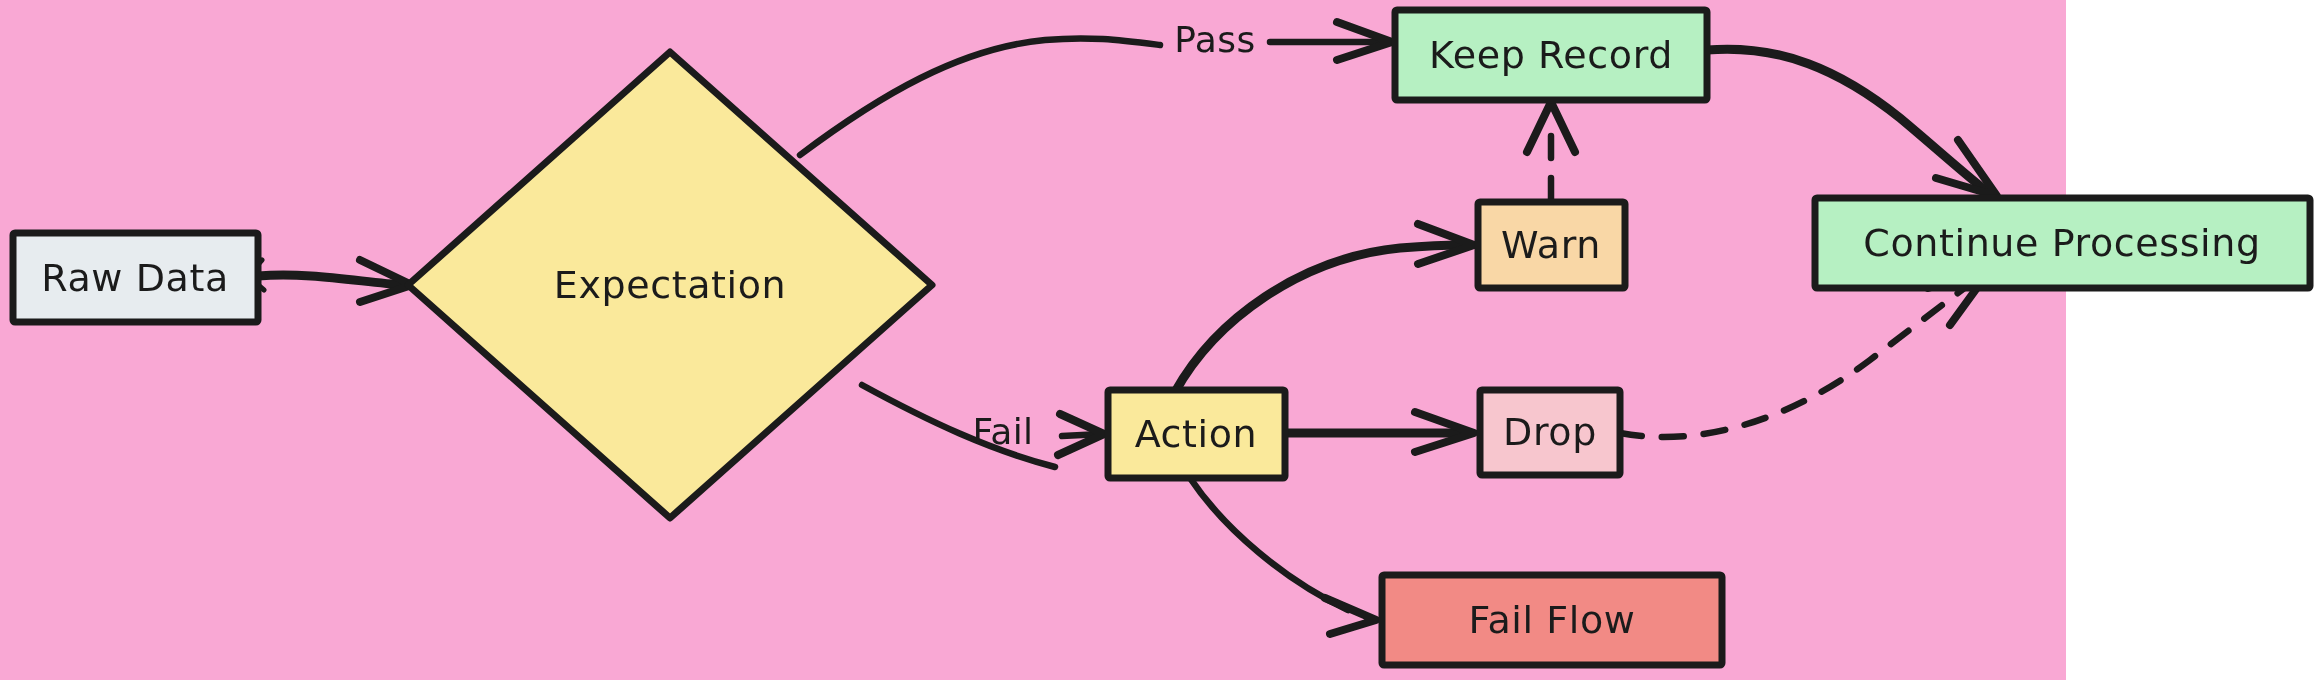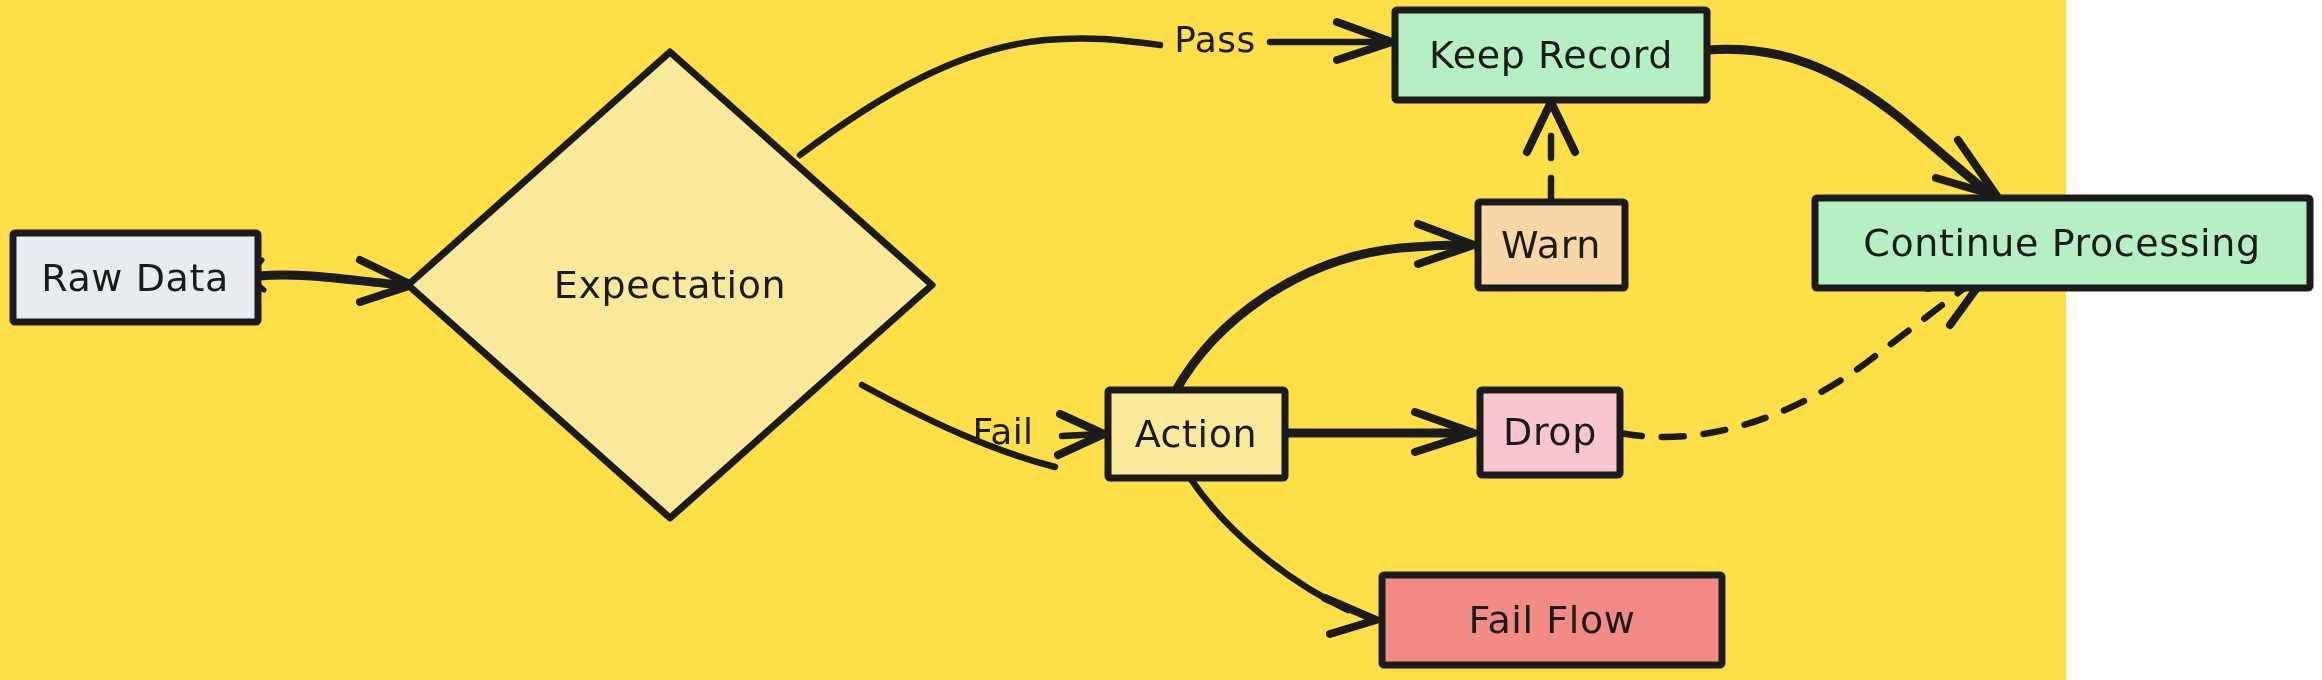--- a/index.html
+++ b/index.html
@@ -10,21 +10,21 @@
   body {
     width: 2322px;
     height: 680px;
     font-family: "DejaVu Sans", sans-serif;
     overflow: hidden;
   }
   #diagram-root {
     position: relative;
     width: 2066px;
     height: 680px;
-    background: #fde047;
+    background: #f9a8d4;
   }
   #diagram-svg {
     position: absolute;
     top: 0;
     left: 0;
     width: 2322px;
     height: 680px;
   }
   .node-label {
     font-family: "DejaVu Sans", sans-serif;

